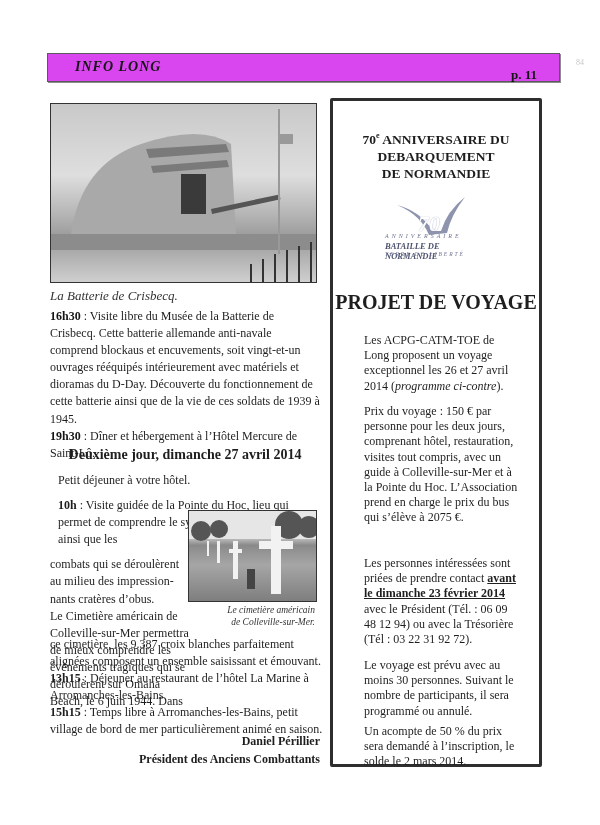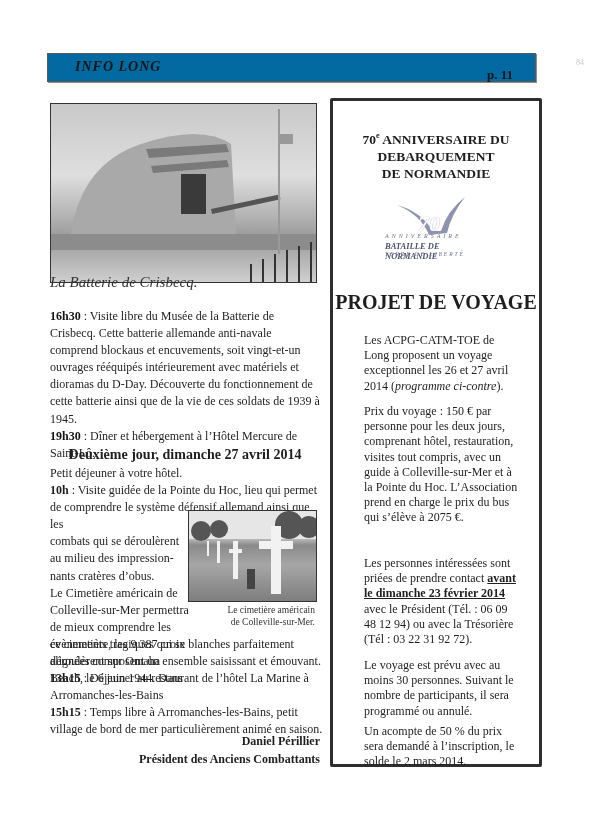--- a/index.html
+++ b/index.html
@@ -2,54 +2,54 @@
 <html><head>
 <meta charset="utf-8">
 <style>
   html, body { margin:0; padding:0; }
   body {
     width:600px; height:825px; background:#ffffff; position:relative; overflow:hidden;
     font-family:"Liberation Serif", serif; color:#1e1e1e;
   }
   .header {
     position:absolute; left:47px; top:53px; width:487px; height:27px;
-    background:#0369a1; border:1px solid #5a5a5a; box-shadow:1px 1px 0 #8c8c8c;
+    background:#d946ef; border:1px solid #5a5a5a; box-shadow:1px 1px 0 #8c8c8c;padding-left:24px;
   }
   .header .title {
     position:absolute; left:27px; top:5px; font-weight:bold; font-style:italic;
     font-size:14px; letter-spacing:1px; color:#151515;
   }
   .header .page {
     position:absolute; right:22px; top:5px; font-weight:bold; font-size:13px; color:#151515;margin-top:8px;
   }
   .photo1 {
     position:absolute; left:50px; top:103px; width:265px; height:178px;
     border:1px solid #333; overflow:hidden;
     background:linear-gradient(180deg,#c9c9c9 0%,#dedede 40%,#b5b5b5 62%,#9a9a9a 75%,#cfcfcf 100%);
   }
-  .caption1 { position:absolute; left:50px; top:274px; font-size:15px; font-style:italic; color:#333; }
+  .caption1 { position:absolute; left:50px; top:288px; font-size:13px; font-style:italic; color:#333; }
   .leftcol {
     position:absolute; left:50px; top:308px; width:270px; font-size:12px; line-height:17.1px;
   }
   .leftcol p { margin:0; }
   .leftcol b { color:#151515; }
   .day2 {
     position:absolute; left:50px; top:438px; width:270px; font-size:12px; line-height:17.1px;
   }
   .day2 .day-title { text-align:center; font-weight:bold; font-size:14px; margin:8px 0 1px 0; line-height:18px; }
-  .day2 p { margin:0; }
+  .day2 p { margin:8px; }
   .narrow { width:155px; }
   .photo2 {
     position:absolute; left:188px; top:510px; width:127px; height:90px;
     border:1px solid #333; overflow:hidden;
     background:linear-gradient(180deg,#e4e4e4 0%,#cfcfcf 28%,#8a8a8a 38%,#a6a6a6 60%,#7e7e7e 100%);
   }
   .caption2 {
     position:absolute; left:188px; top:604px; width:127px; text-align:right;
-    font-size:9.5px; line-height:12px; color:#333;
+    font-size:9.5px; font-style:italic; line-height:12px; color:#333;
   }
   .after { position:absolute; left:50px; top:636px; width:275px; font-size:12px; line-height:17.1px; }
   .after p { margin:0; }
   .sign { position:absolute; right:280px; top:733px; text-align:right; font-weight:bold; font-size:12px; line-height:17.5px; }
   .box {
     position:absolute; left:330px; top:98px; width:206px; height:663px;
     border:3px solid #2e2e2e; border-radius:2px;
   }
   .box .ann-title { position:absolute; left:0; right:0; top:26px; text-align:center; font-weight:bold; font-size:13.5px; line-height:17px; }
   .box .ann-title sup { font-size:8px; }

